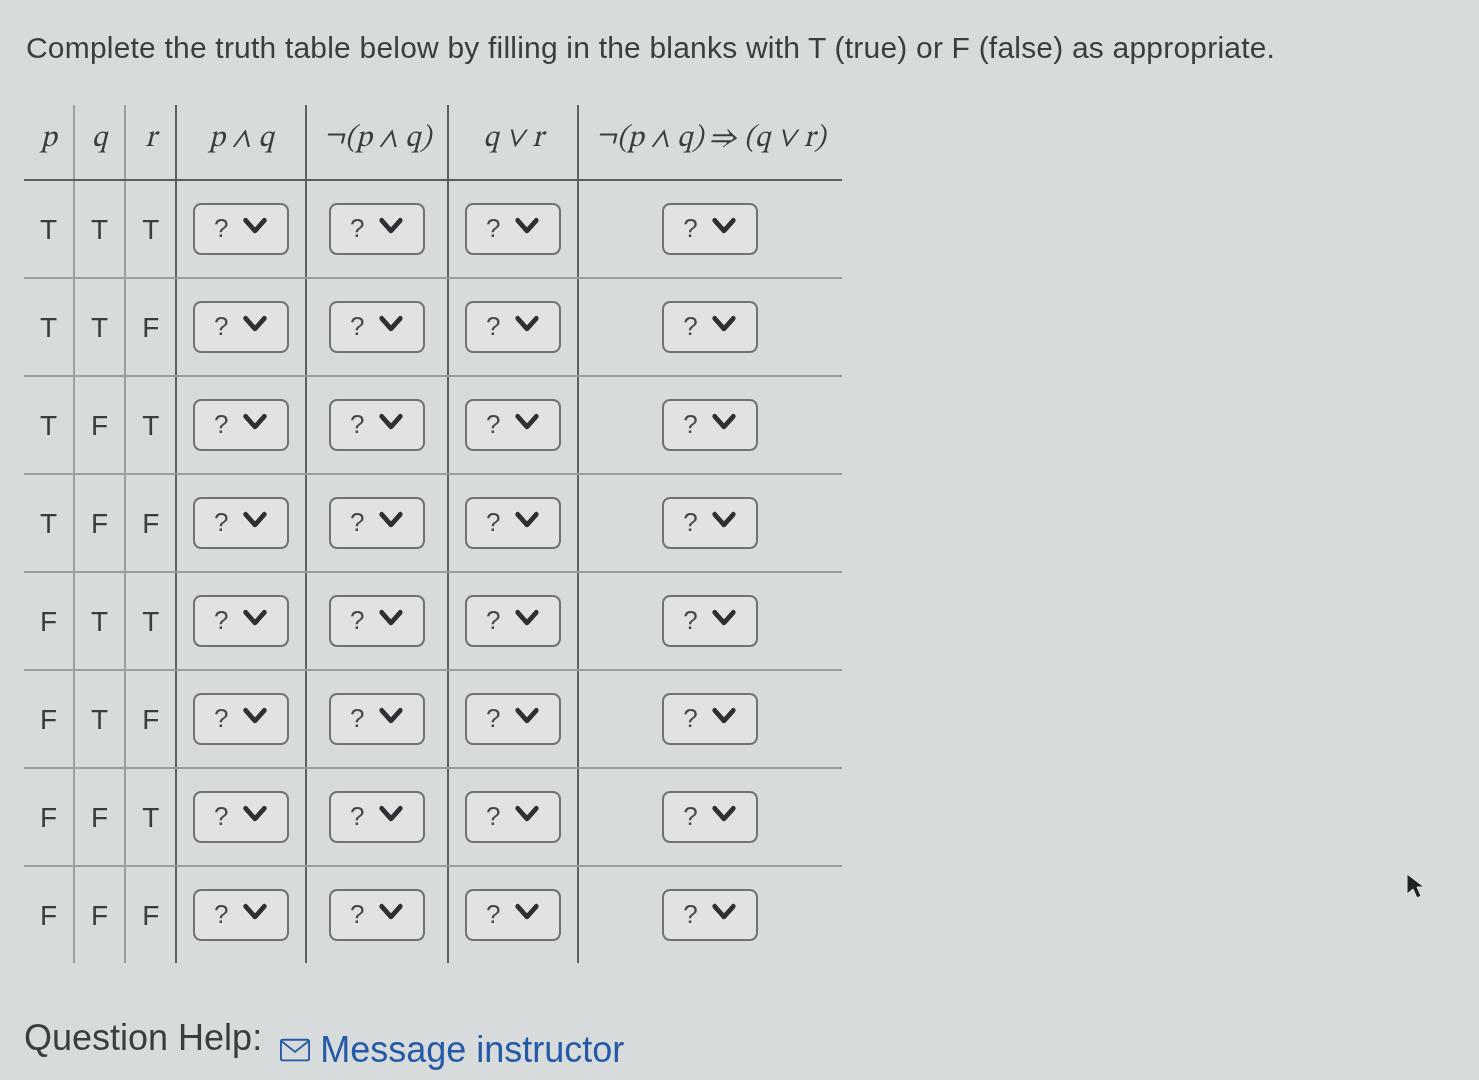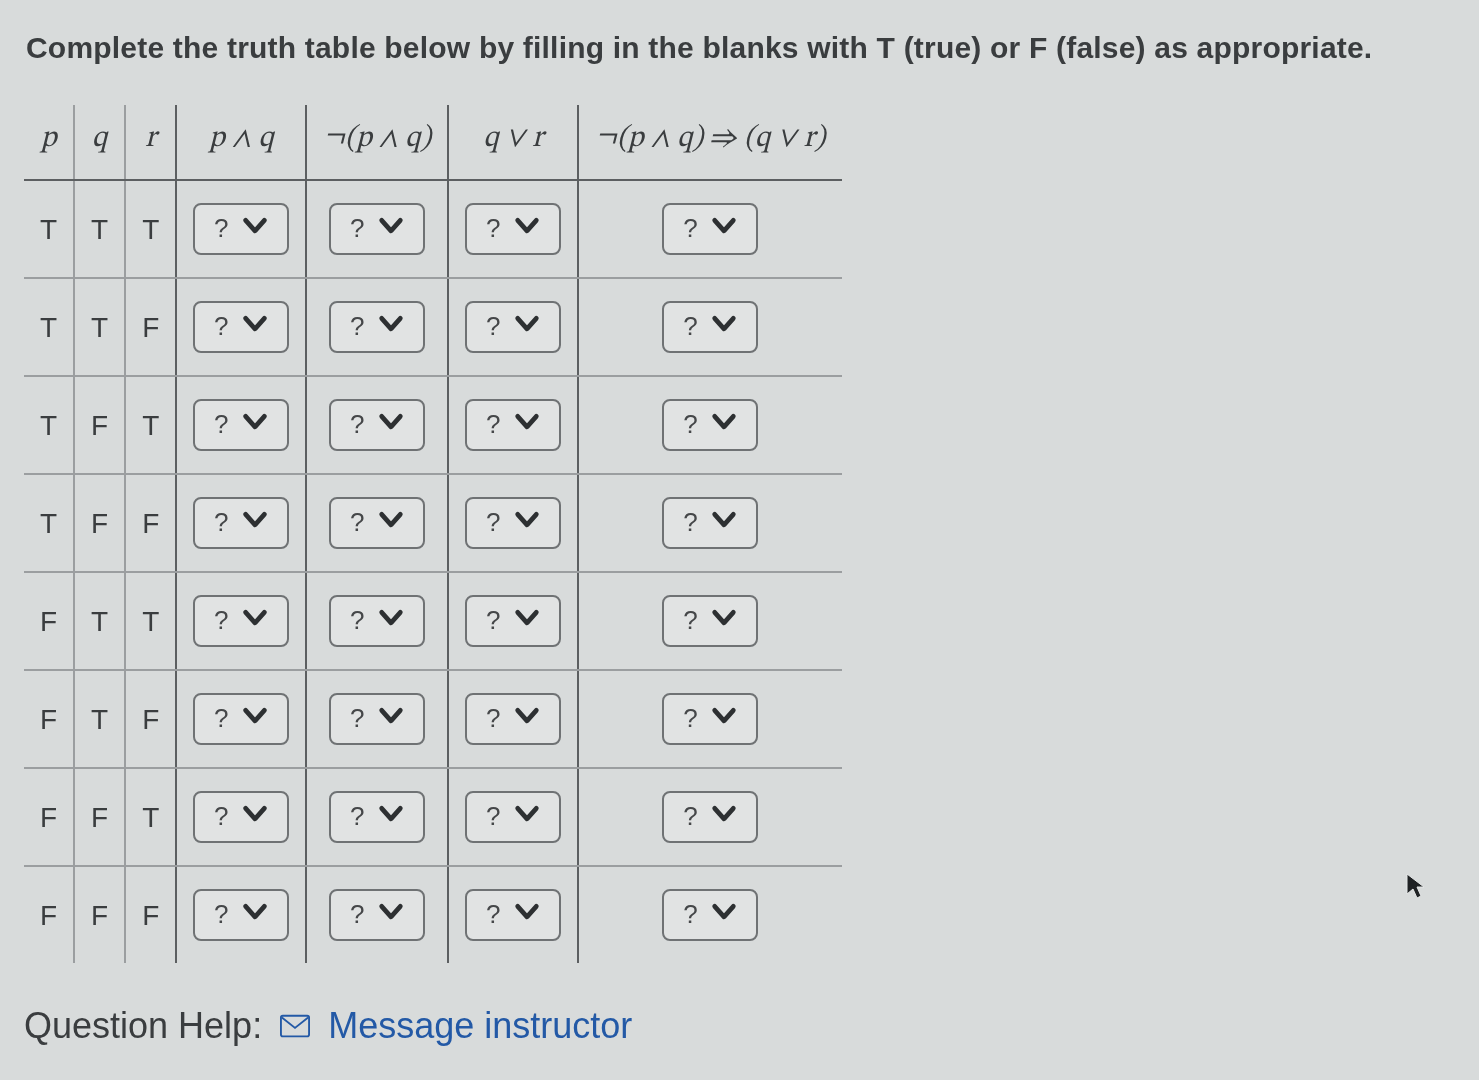--- a/index.html
+++ b/index.html
@@ -12,21 +12,21 @@
     color: #3a3d3f;
     overflow: hidden;
   }
   .page {
     box-sizing: border-box;
     padding: 28px 30px 20px 24px;
   }
   .prompt {
     font-size: 30px;
     line-height: 1.35;
-    font-weight: 700;
+    font-weight: 400;
     margin: 0 0 36px 2px;
     letter-spacing: 0.2px;
   }
   .tt {
     border-collapse: collapse;
   }
   .tt th, .tt td {
     text-align: center;
     vertical-align: middle;
     font-size: 30px;
@@ -85,23 +85,24 @@
     margin-top: 42px;
     font-size: 36px;
     color: #3a3d3f;
     display: flex;
     align-items: center;
     gap: 18px;
   }
   .help .msg {
     display: inline-flex;
     align-items: center;
-    gap: 18px;
+    gap: 10px;
     color: #2359a6;
     cursor: pointer;
+    margin-top: 24px;
   }
   .help .msg svg {
     width: 30px;
     height: 24px;
   }
 
   .cursor {
     position: absolute;
     left: 1405px;
     top: 872px;

